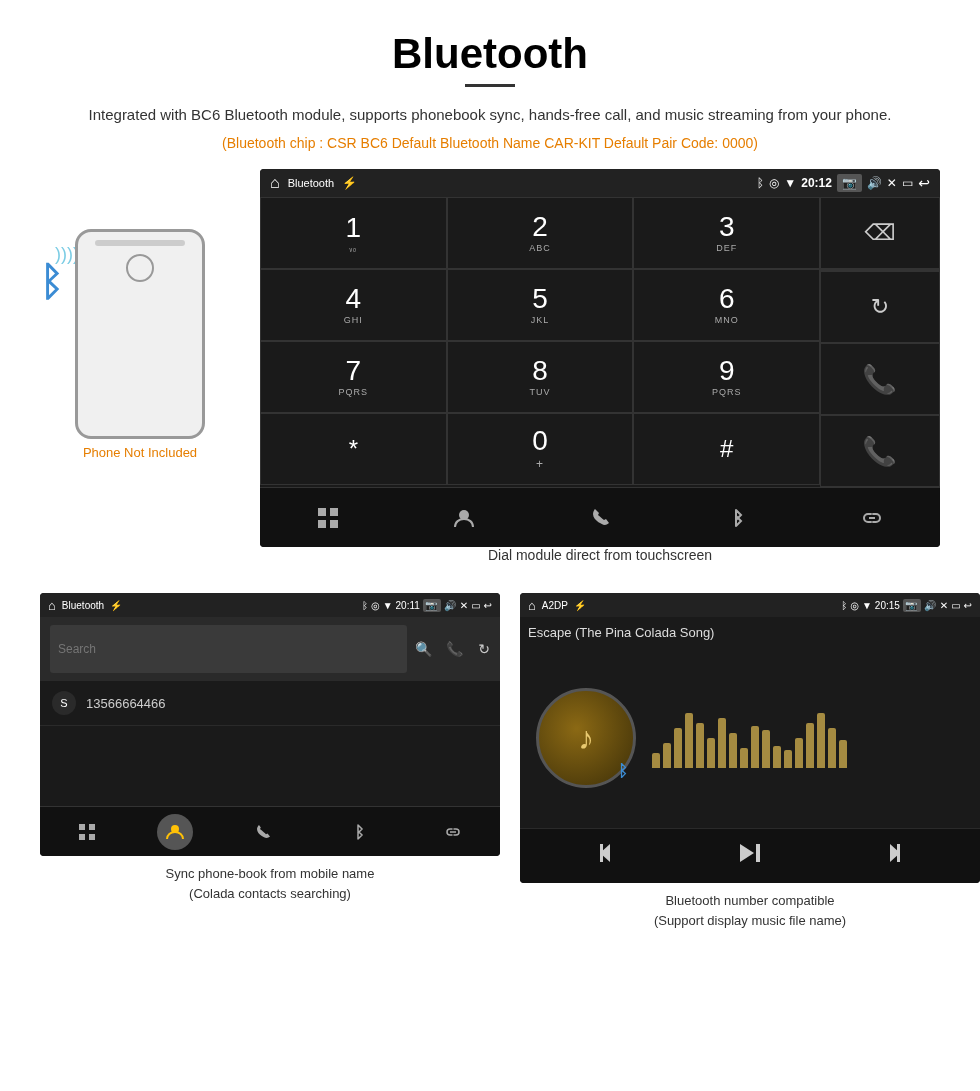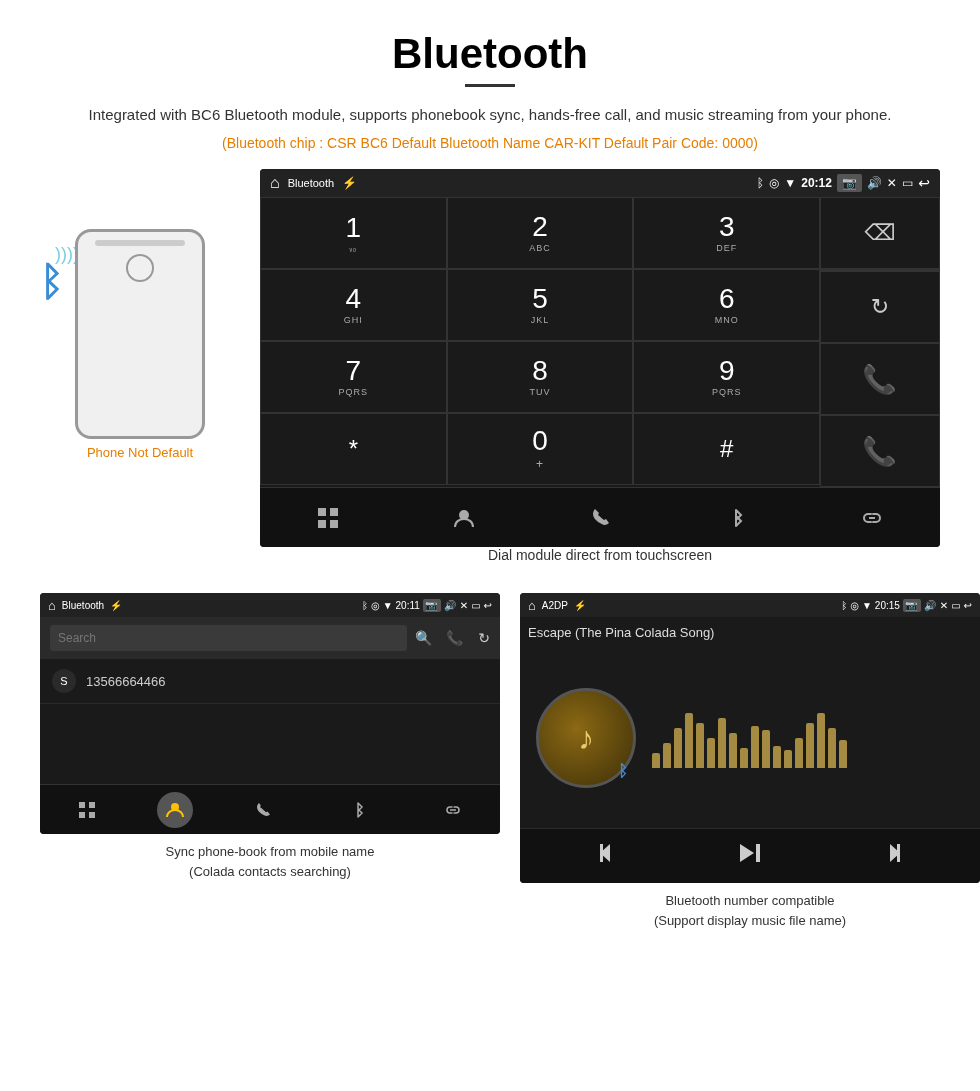--- a/index.html
+++ b/index.html
@@ -221,21 +221,21 @@
       align-items: center;
       gap: 8px;
     }
     .search-input {
       flex: 1;
       background: #3a3a3a;
       border: none;
       border-radius: 3px;
       color: #c4b5fd;
       font-size: 12px;
-      padding: 6px 8px;
+      padding: 17px 8px;
       outline: none;
     }
     .contact-row {
       display: flex;
       align-items: center;
       padding: 10px 12px;
       border-bottom: 1px solid #2a2a2a;
       color: #fff;
     }
     .contact-letter {
@@ -350,21 +350,21 @@
 
       <div style="position:relative; display:inline-block;">
         <div style="position:absolute; left:-35px; top:30px; font-size:40px; color:#3b8cd4; font-weight:bold;">ᛒ</div>
         <div style="position:absolute; left:-20px; top:15px; font-size:18px; color:#5bc0de; opacity:0.8;">))))</div>
         <div class="phone-device">
           <div style="width:90px; height:6px; background:#ccc; border-radius:3px; margin-top:8px;"></div>
           <div class="phone-home-btn"></div>
         </div>
       </div>
     </div>
-    <p class="phone-label">Phone Not Default</p>
+    <p class="phone-label">Phone Not Included</p>
   </div>
 
   <div style="flex:1;">
     <div class="android-screen main-screen">
 
       <div class="status-bar">
         <span style="font-size:16px; margin-right:8px;">⌂</span>
         <span>Bluetooth</span>
         <span style="margin-left:8px; font-size:12px; color:#aaa;">⚡</span>
         <div style="flex:1;"></div>

